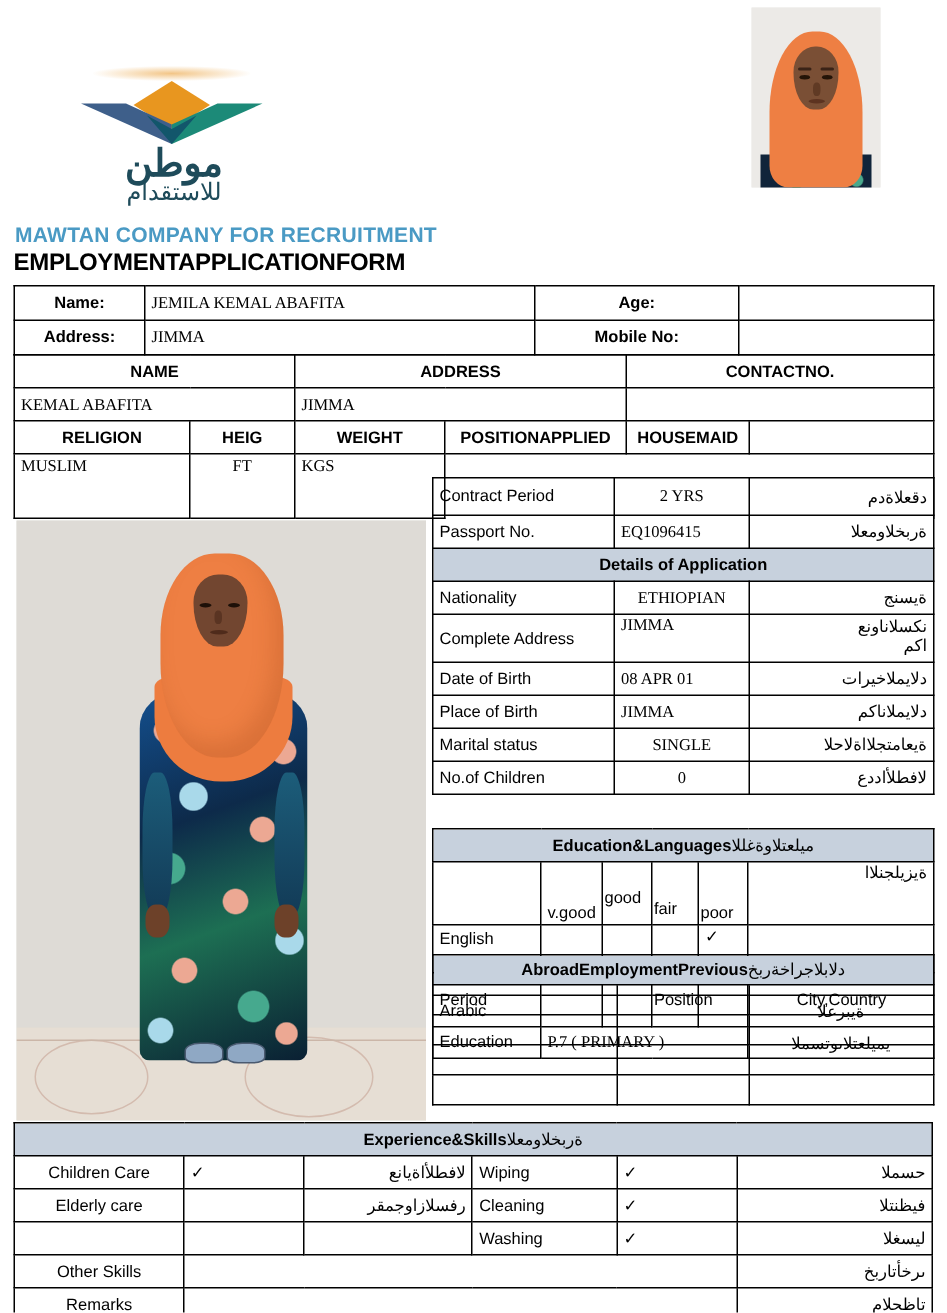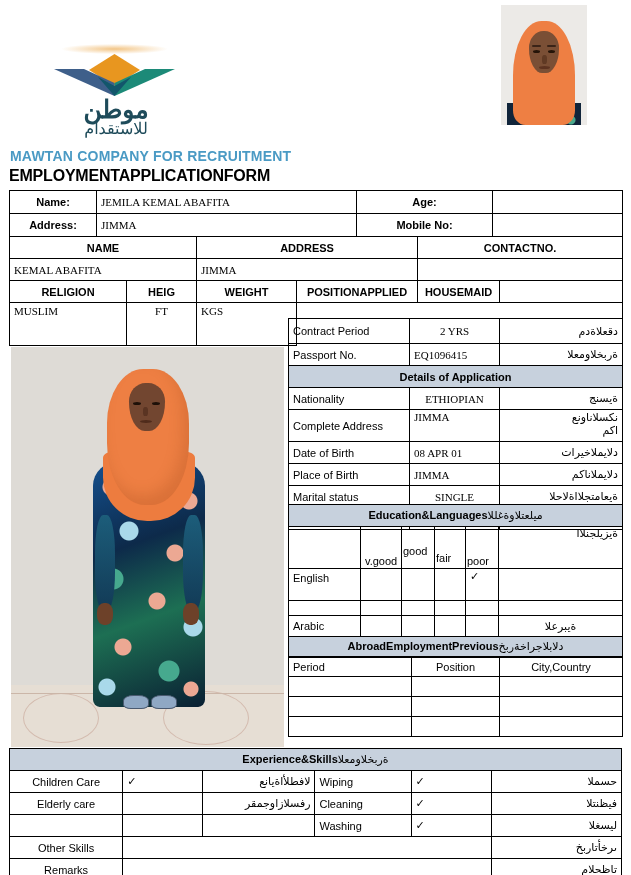--- a/index.html
+++ b/index.html
@@ -75,21 +75,21 @@
 
   
   #ben-table{left:9px;top:236px;width:613px;}
   #ben-table td{height:21px;}
 
   
   #mid-table{left:288px;top:318px;width:334px;}
   #mid-table td{height:21px;}
 
   
-  #edu-table{left:288px;top:504px;width:334px;}
+  #edu-table{left:288px;top:552px;width:334px;}
   #edu-table td{height:20px;}
 
   
   #abroad-table{left:288px;top:636px;width:334px;}
   #abroad-table td{height:19px;}
 
   
   #skills-table{left:9px;top:748px;width:613px;}
   #skills-table td{height:21px;}
 

